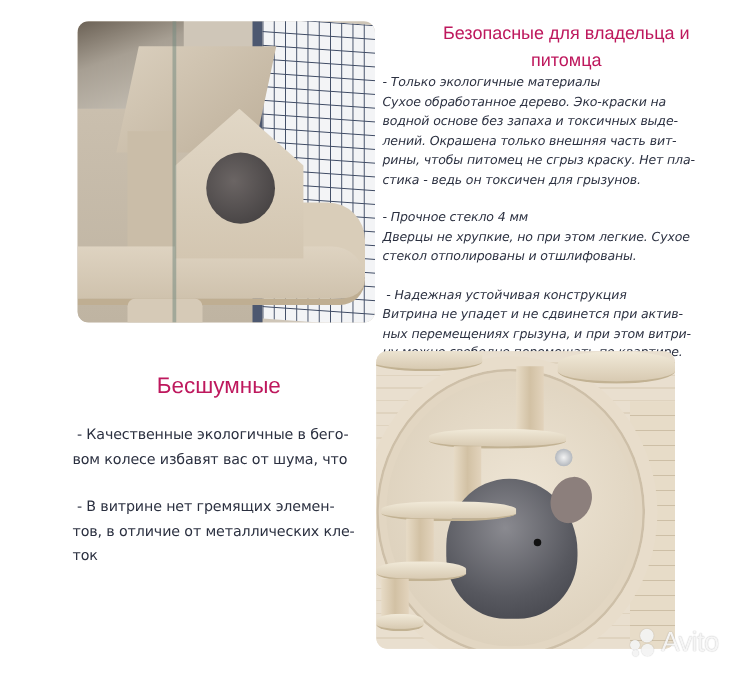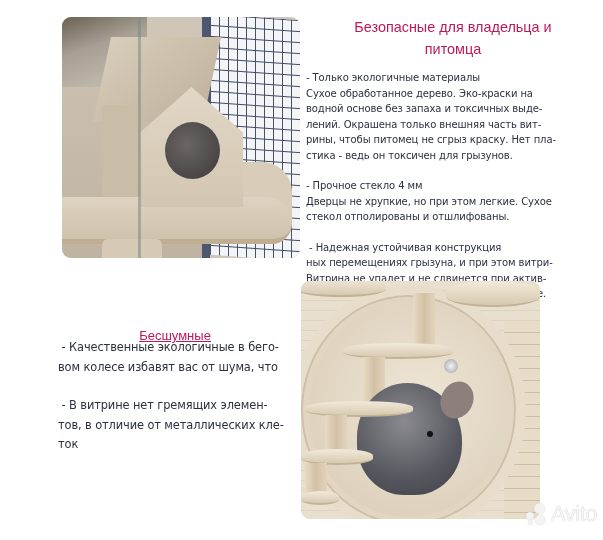--- a/index.html
+++ b/index.html
@@ -78,27 +78,27 @@
       position:absolute; margin:0; font-weight: normal; color:#be185d;
       font-family: "Liberation Sans", sans-serif; text-align: center;
     }
     .body-text {
       position:absolute; margin:0; font-family: "DejaVu Sans", sans-serif; color:#2b3040;
     }
     .body-text p { margin: 0; white-space: nowrap; }
     .gap { height: 15px; }
 
     #heading-safe { left: 318px; top: 16px; width: 270px; font-size: 14.4px; line-height: 22px; }
-    #text-safe { left: 306px; top: 70px; font-size: 10px; line-height: 15.5px; letter-spacing: -0.1px; }
+    #text-safe { left: 306px; top: 59px; font-size: 10px; line-height: 15.5px; letter-spacing: -0.1px; font-style: italic; }
 
-    #heading-silent { left: 100px; top: 324px; width: 150px; font-size: 13px; line-height: 24px; text-decoration: underline; }
+    #heading-silent { left: 100px; top: 296px; width: 150px; font-size: 18px; line-height: 24px; }
     #text-silent { left: 58px; top: 338px; font-size: 11.4px; line-height: 19.5px; letter-spacing: -0.1px; }
 
     
-    #watermark { position:absolute; left:526px; top:502px; height:24px; display:flex; align-items:center; gap:3px;
+    #watermark { position:absolute; left:504px; top:502px; height:24px; display:flex; align-items:center; gap:3px;
       opacity: .92; }
     #watermark .dots { position:relative; width:22px; height:22px; }
     #watermark .dots span { position:absolute; border-radius:50%; background:#f4f4f4; box-shadow:0 0 1px rgba(0,0,0,.25); }
     #watermark .wtext { font-family: "Liberation Sans", sans-serif; font-size: 22px; color:#f6f6f6;
       text-shadow: 0 0 1px rgba(0,0,0,.35); letter-spacing: -0.5px; }
   </style>
 </head>
 <body>
 
 <div class="photo" id="photo-top">
@@ -127,22 +127,22 @@
   <p>водной основе без запаха и токсичных выде-</p>
   <p>лений. Окрашена только внешняя часть вит-</p>
   <p>рины, чтобы питомец не сгрыз краску. Нет пла-</p>
   <p>стика - ведь он токсичен для грызунов.</p>
   <div class="gap"></div>
   <p>- Прочное стекло 4 мм</p>
   <p>Дверцы не хрупкие, но при этом легкие. Сухое</p>
   <p>стекол отполированы и отшлифованы.</p>
   <div class="gap"></div>
   <p style="white-space:pre"> - Надежная устойчивая конструкция</p>
+  <p>Витрина не упадет и не сдвинется при актив-</p>
   <p>ных перемещениях грызуна, и при этом витри-</p>
-  <p>Витрина не упадет и не сдвинется при актив-</p>
   <p>ну можно свободно перемещать по квартире.</p>
 </div>
 
 <h2 class="h" id="heading-silent">Бесшумные</h2>
 
 <div class="body-text" id="text-silent">
   <p style="white-space:pre"> - Качественные экологичные в бего-</p>
   <p>вом колесе избавят вас от шума, что</p>
   <div class="gap" style="height:19px"></div>
   <p style="white-space:pre"> - В витрине нет гремящих элемен-</p>

